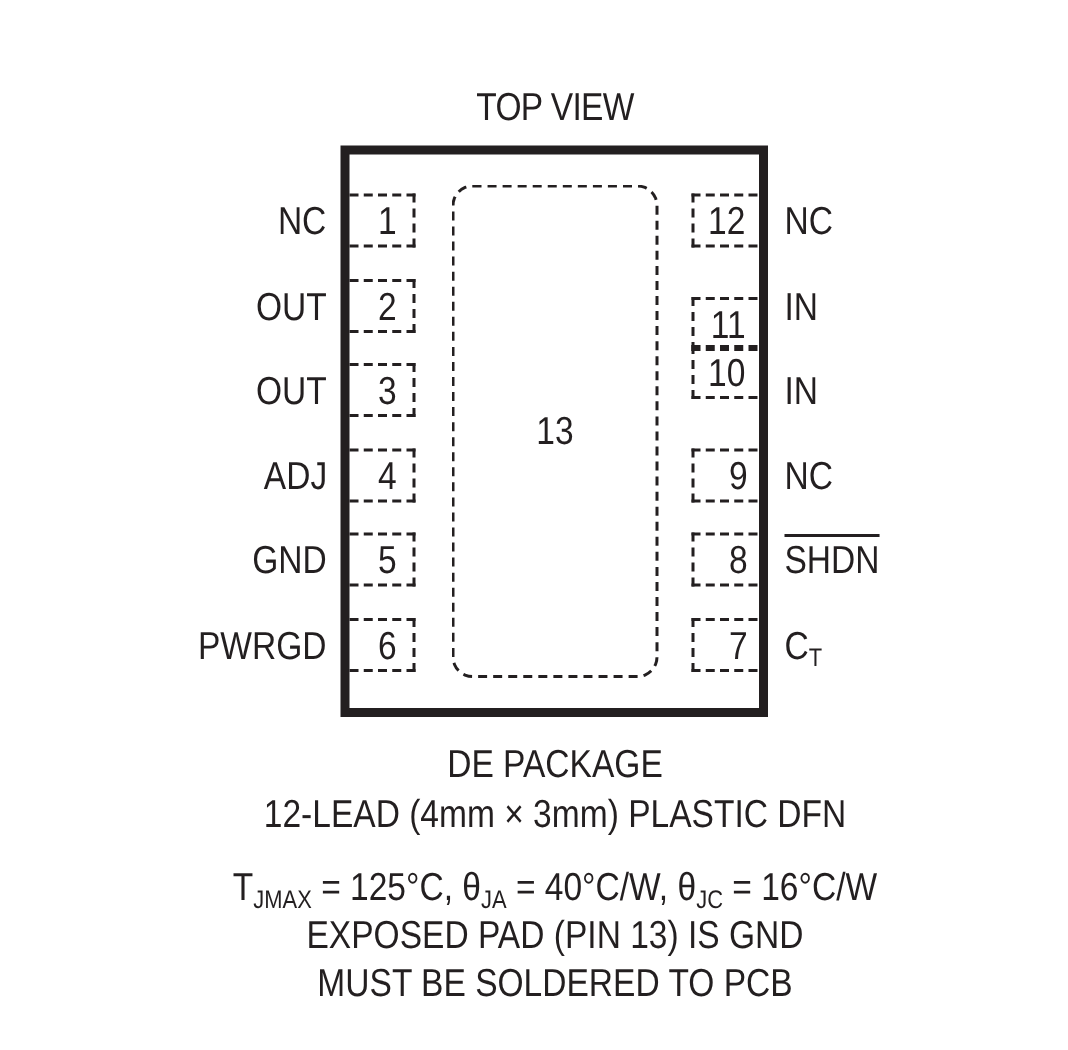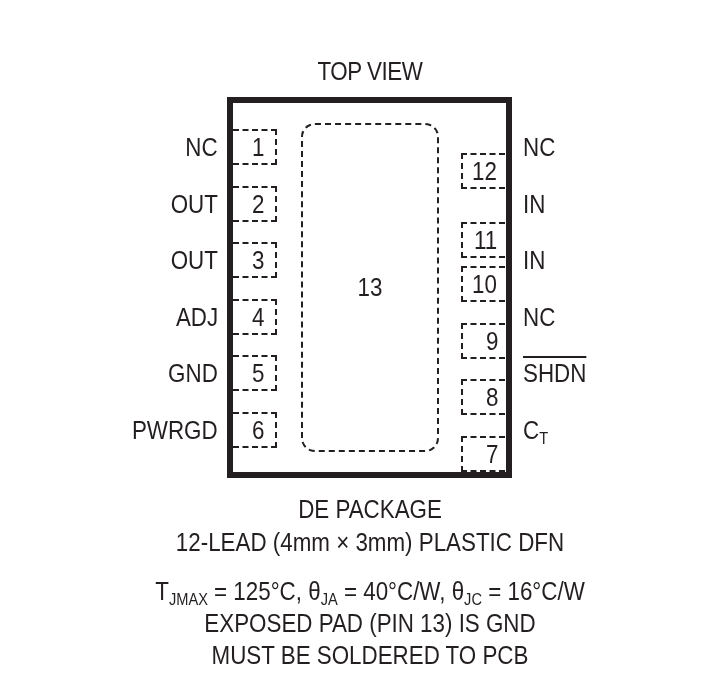--- a/index.html
+++ b/index.html
@@ -5,21 +5,21 @@
   html, body { margin:0; padding:0; background:#ffffff; }
   body { width:712px; height:700px; position:relative; overflow:hidden;
          font-family:"Liberation Sans", sans-serif; color:#231f20; }
   .abs { position:absolute; }
   .title { left:0; width:740px; top:56px; text-align:center; font-size:26px; letter-spacing:-0.5px; transform:scaleX(0.86); transform-origin:370px 0; }
   .pkg { left:227px; top:97px; width:273px; height:369px; border:6px solid #231f20; }
   .pad { left:301px; top:123px; width:134px; height:325px; border:2px dashed #231f20; border-radius:14px; }
   .pad-label { left:340px; top:272px; width:60px; text-align:center; font-size:26px; transform:scaleX(0.86); }
   .pin { width:42px; height:32px; border-top:2px dashed #231f20; border-bottom:2px dashed #231f20; }
   .pin.left { left:233px; border-right:2px dashed #231f20; }
-  .pin.right { left:461px; border-left:2px dashed #231f20;margin-top:24px; }
+  .pin.right { left:461px; border-left:2px dashed #231f20; }
   .pin-num { position:absolute; top:-1px; font-size:26px; line-height:34px; transform:scaleX(0.86); }
   .pin.left .pin-num { right:10px; }
   .pin.right .pin-num { right:6px; }
   .lbl { font-size:26px; line-height:34px; transform:scaleX(0.86); white-space:nowrap; }
   .lbl.left { right:494px; transform-origin:100% 50%; text-align:right; }
   .lbl.right { left:523px; transform-origin:0 50%; }
   .overline { text-decoration:overline; }
   sub { font-size:17px; vertical-align:-5px; }
   .cap { left:0; width:740px; text-align:center; font-size:26px; line-height:30px; transform:scaleX(0.86); transform-origin:370px 0; white-space:nowrap; }
 </style>
@@ -57,21 +57,21 @@
 <div class="abs lbl left" style="top:300px">ADJ</div>
 <div class="abs lbl left" style="top:356px">GND</div>
 <div class="abs lbl left" style="top:413px">PWRGD</div>
 
 <div class="abs pin right" style="top:129px">
     <span class="pin-num">12</span>
   </div>
 <div class="abs pin right" style="top:198px">
     <span class="pin-num">11</span>
   </div>
-<div class="abs pin right" style="top:242px">
+<div class="abs pin right" style="top:230px">
     <span class="pin-num">10</span>
   </div>
 <div class="abs pin right" style="top:299px">
     <span class="pin-num">9</span>
   </div>
 <div class="abs pin right" style="top:355px">
     <span class="pin-num">8</span>
   </div>
 <div class="abs pin right" style="top:412px">
     <span class="pin-num">7</span>

